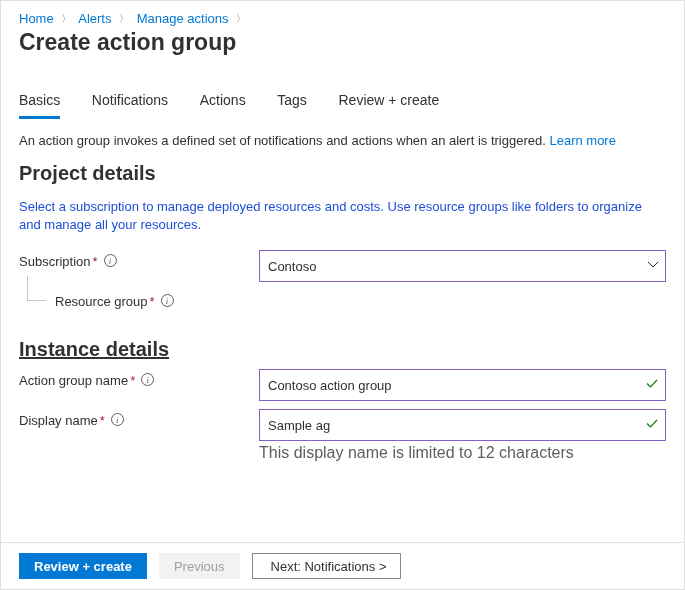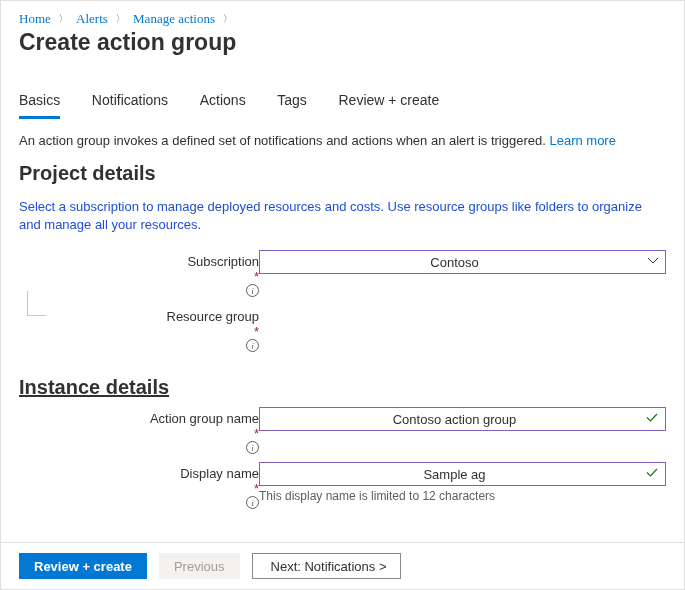--- a/index.html
+++ b/index.html
@@ -9,41 +9,41 @@
     font-size: 13px;
     color: #323130;
     background: #fff;
     width: 685px;
     height: 590px;
     border: 1px solid #e1dfdd;
     position: relative;
   }
   .content { padding: 10px 18px 0 18px; }
   .breadcrumb { font-size: 13px; margin: 0 0 2px 0; }
-  .breadcrumb a { color: #0078d4; text-decoration: none; cursor: pointer; font-family: Liberation Serif, serif; }
+  .breadcrumb a { color: #0078d4; text-decoration: none; cursor: pointer; }
   .breadcrumb .sep { color: #605e5c; margin: 0 4px; font-size: 10px; display: inline-block; position: relative; top: -1px; }
   h1.title { font-size: 23px; font-weight: 600; margin: 2px 0 30px 0; color: #323130; }
   .tabs { border-bottom: none; margin-bottom: 14px; }
   .tabs .tab {
     display: inline-block;
     padding: 6px 0 8px 0;
     margin-right: 28px;
     font-size: 14px;
     color: #323130;
     cursor: pointer;
     border-bottom: 3px solid transparent;
     text-align: center;
   }
   .tabs .tab.active { border-bottom: 3px solid #0078d4; font-weight: 400; }
   .intro { font-size: 13px; margin-bottom: 14px; color: #323130; }
   .intro a { color: #0078d4; text-decoration: none; cursor: pointer; }
   h2.section { font-size: 20px; font-weight: 600; margin: 8px 0 8px 0; }
   .section-desc { font-size: 13px; color: #1d4ed8; margin-bottom: 16px; line-height: 1.4; }
   .field-row { display: flex; align-items: flex-start; margin-bottom: 8px; min-height: 24px; }
-  .field-label { width: 240px; flex-shrink: 0; font-size: 13px; padding-top: 4px; display: flex; align-items: flex-end; flex-direction: column; }
+  .field-label { width: 240px; flex-shrink: 0; font-size: 13px; padding-top: 4px; display: flex; align-items: flex-start; }
   .field-label.indent { padding-left: 36px; position: relative; }
   .field-label.indent::before {
     content: "";
     position: absolute;
     left: 8px;
     top: -14px;
     width: 18px;
     height: 24px;
     border-left: 1px solid #c8c6c4;
     border-bottom: 1px solid #c8c6c4;
@@ -59,48 +59,47 @@
     align-items: center;
     justify-content: center;
     margin-left: 6px;
     cursor: default;
     font-style: italic;
     font-family: Georgia, serif;
   }
   .field-control { flex: 1; }
   .select-box, .text-box {
     width: 100%;
-    height: 24px;
+    height: 32px;
     border: 1px solid #8661c5;
     background: #fff;
     font-size: 13px;
     padding: 2px 24px 2px 8px;
     position: relative;
     display: flex;
     align-items: center;
     cursor: pointer;
-    justify-content: center;
   }
   .select-box .chev {
     position: absolute;
     right: 6px;
     top: 50%;
     transform: translateY(-50%);
     pointer-events: none;
   }
   .text-box { cursor: text; }
   .text-box .check {
     position: absolute;
     right: 6px;
     top: 50%;
     transform: translateY(-50%);
     color: #107c10;
   }
   .helper-link { color: #0078d4; font-size: 13px; text-decoration: none; cursor: pointer; display: inline-block; margin-top: 3px; }
-  .helper-text { color: #605e5c; font-size: 12px; margin-top: 3px; }
+  .helper-text { color: #605e5c; font-size: 16px; margin-top: 3px; }
   .footer {
     position: absolute;
     left: 0; right: 0; bottom: 0;
     padding: 10px 18px;
     border-top: 1px solid #e1dfdd;
     background: #fff;
     display: flex;
     gap: 12px;
   }
   .btn {

